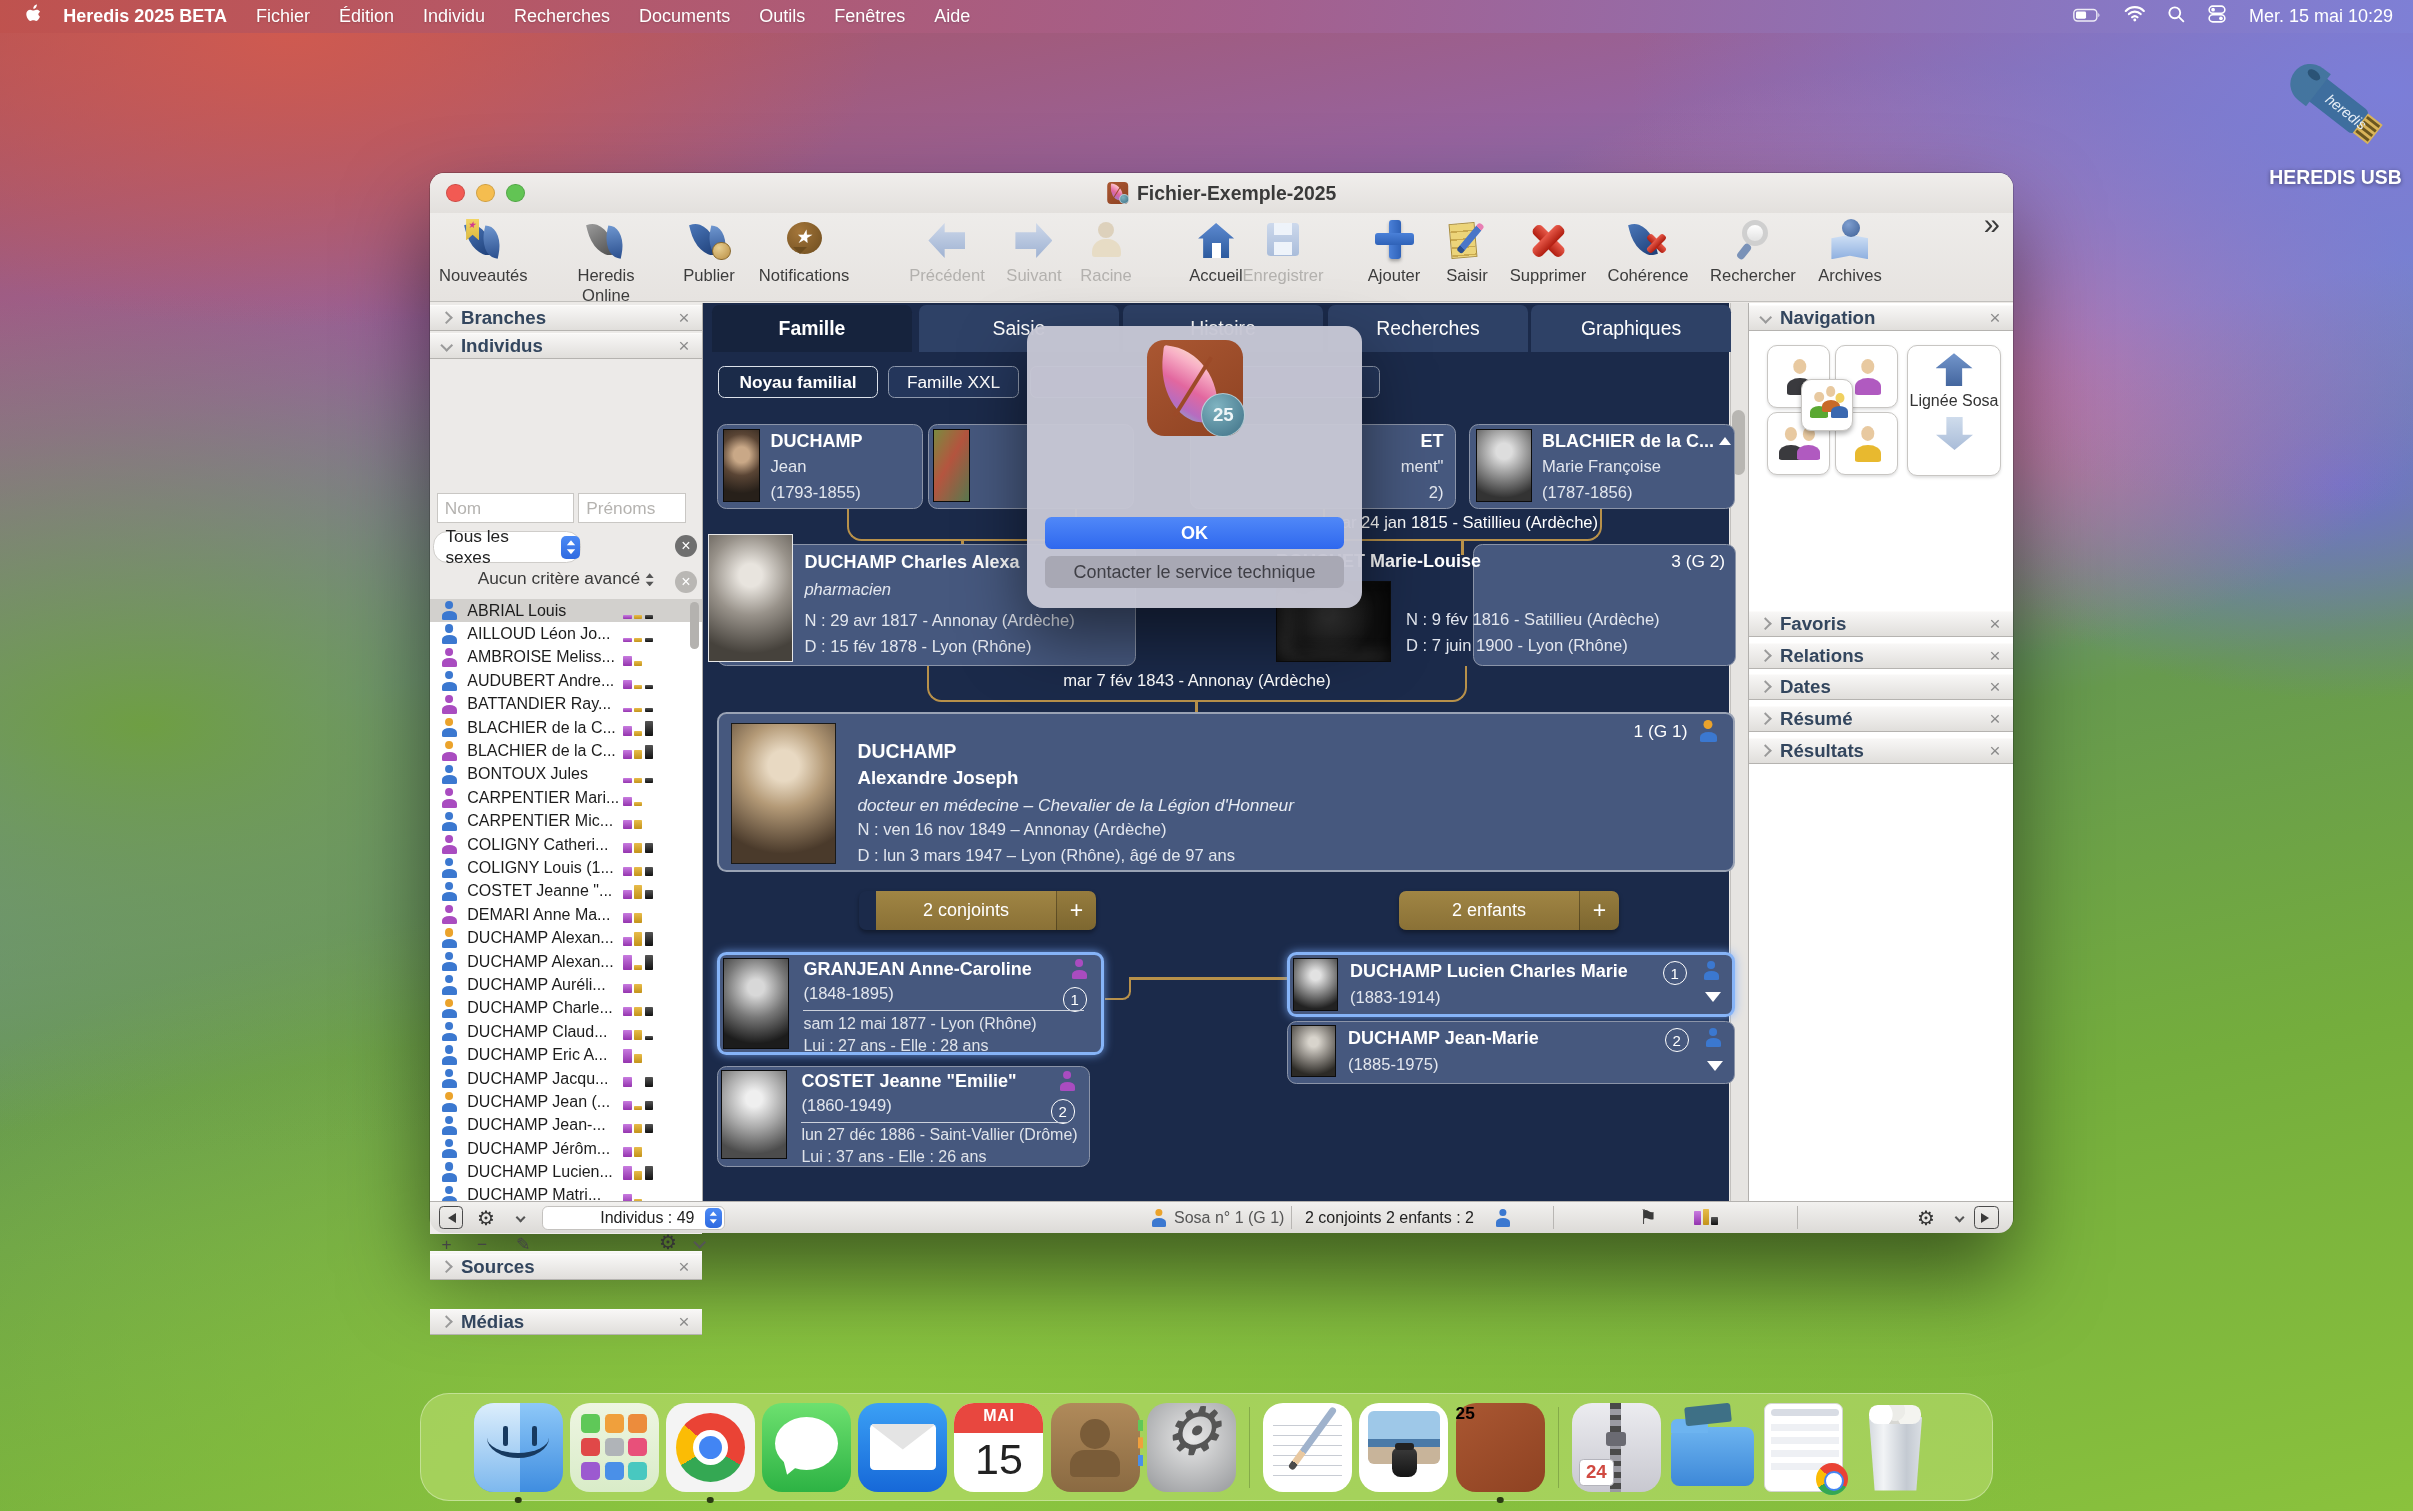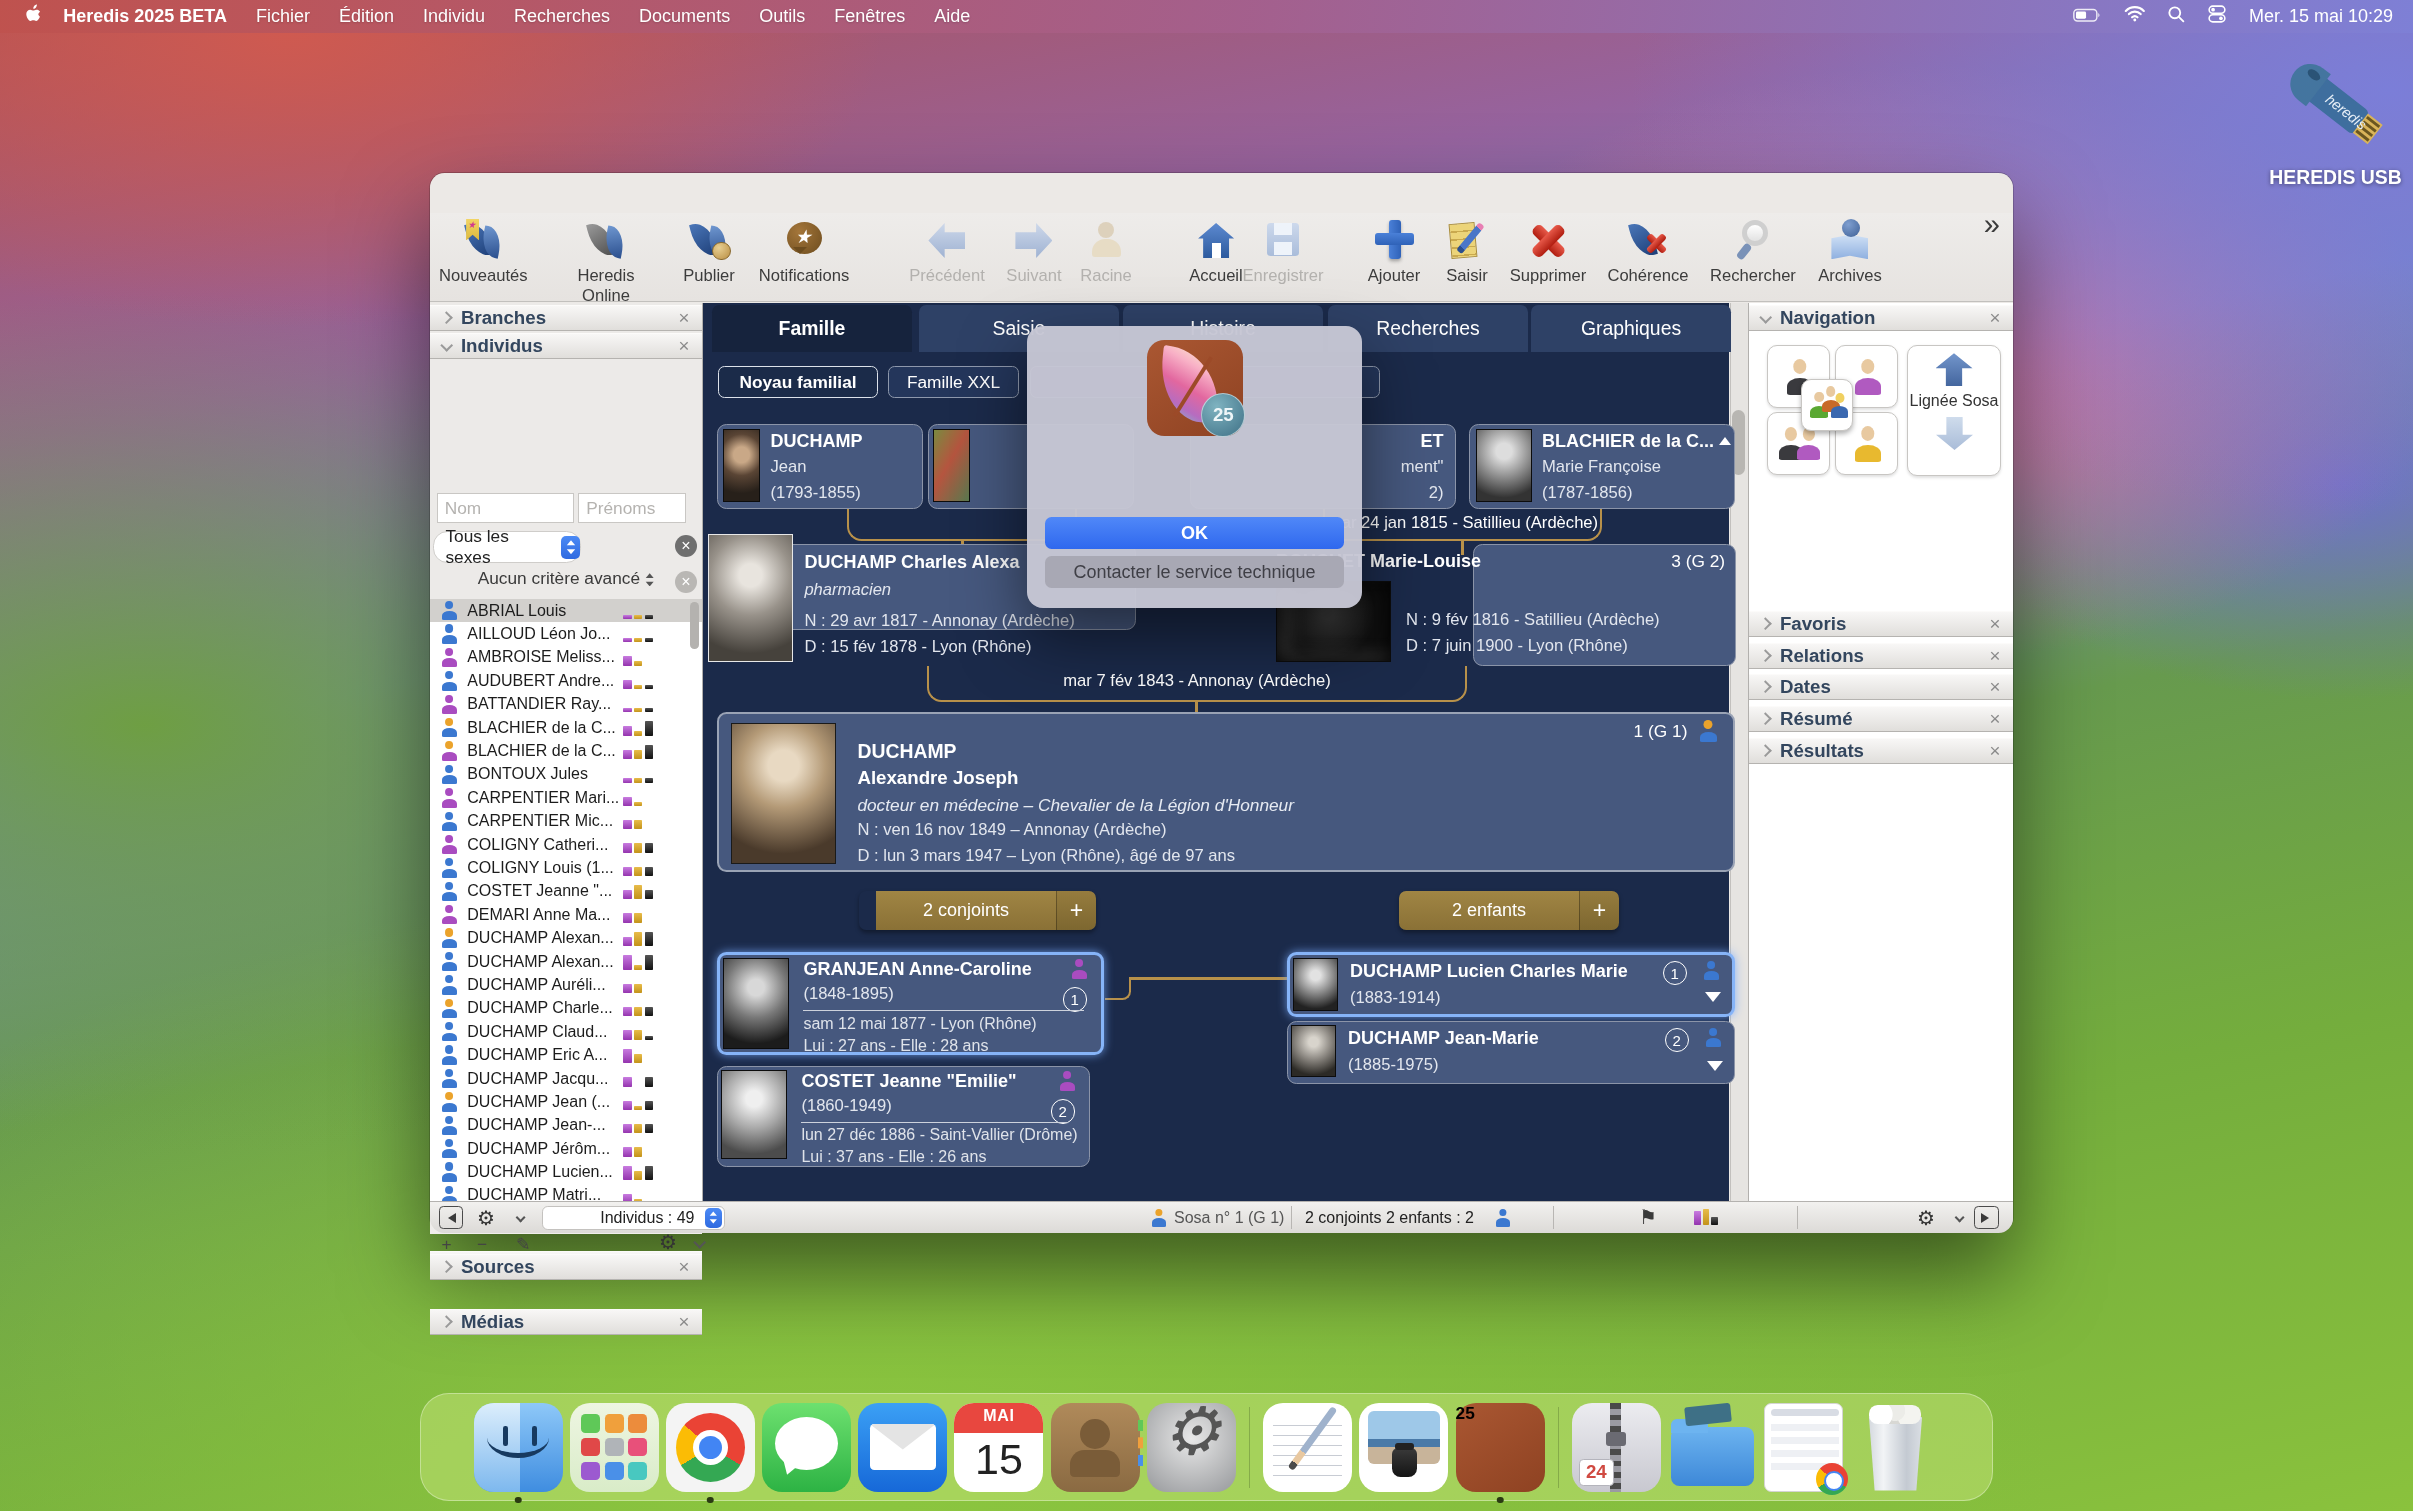--- a/index.html
+++ b/index.html
@@ -291,20 +291,33 @@
           <rect x="120" y="69" width="22" height="4" fill="#6a5620"></rect>
         <rect x="120" y="77" width="22" height="4" fill="#6a5620"></rect>
           <rect x="120" y="85" width="22" height="4" fill="#6a5620"></rect>
         <text x="60" y="82" font-size="20" fill="#e8f0f8" font-style="italic">heredis</text>
       </g>
     </svg>
     <div class="lbl">HEREDIS USB</div>
   </div>
 
   <div id="win">
+    <div id="titlebar">
+      <span class="tl r"></span>
+      <span class="tl y"></span>
+      <span class="tl g"></span>
+      <span id="wtitle">
+        <span class="hicon" style="width:21.6px;height:21.6px;">
+            <i class="leaf"></i>
+            <i class="stem"></i>
+            <b class="b25" style="font-size:6.5px;"></b>
+          </span>
+        <span>Fichier-Exemple-2025</span>
+      </span>
+    </div>
 
     <div id="toolbar">
         <div class="tb-item" style="left: -0.7px;">
           <div class="tbi tbi-leaf-new">
             <i class="petal1"></i>
             <i class="petal2"></i>
             <i class="rib"></i>
           </div>
           <div class="tb-label">Nouveautés</div>
         </div>
@@ -747,21 +760,21 @@
         <div style="position:absolute; right:11.5px; top:58px;" class="cline">2)</div>
       </div>
       <div class="fcard" style="left:766px; top:26px; width:266px; height:85px;">
         <div class="portrait" style="left:5.8px; top:4.3px; width:56px; height:73px; background:radial-gradient(circle at 50% 30%, #ddd 14%, #888 48%, #333 82%);"></div>
         <div style="position:absolute; left:72px; top:5.8px; white-space:nowrap;" class="cname"><span>BLACHIER de la C...</span> <span class="tri-up-sm"></span></div>
         <div style="position:absolute; left:72px; top:32px;" class="cline">Marie Françoise</div>
         <div style="position:absolute; left:72px; top:58px;" class="cline">(1787-1856)</div>
       </div>
       <div class="banner" style="left:544px; top:115px; width:432px;">mar 24 jan 1815 - Satillieu (Ardèche)</div>
 
-      <div class="fcard" style="left:14.4px; top:146px; width:419px; height:86px;">
+      <div class="fcard" style="left:14.4px; top:146px; width:419px; height:122px;">
         <div class="portrait" style="left:-10px; top:-11.5px; width:85px; height:128px; background:radial-gradient(circle at 50% 32%, #e8e4de 12%, #98928a 42%, #46423c 82%); border-color:#e8e8e8;"></div>
         <div style="position:absolute; left:86px; top:7.2px;" class="cname">DUCHAMP Charles Alexa</div>
         <div style="position:absolute; left:86px; top:35px; font-style:italic;" class="cline">pharmacien</div>
         <div style="position:absolute; left:86px; top:66px;" class="cline">N : 29 avr 1817 - Annonay (Ardèche)</div>
         <div style="position:absolute; left:86px; top:92px;" class="cline">D : 15 fév 1878 - Lyon (Rhône)</div>
       </div>
       <div class="fcard" style="left:770px; top:146px; width:263px; height:122px;">
         <div class="gen" style="right:10px; top:5.8px;">3 (G 2)</div>
       </div>
       <div class="fcard" style="left:487px; top:146px; width:545px; height:122px; border:none; background:transparent;">

